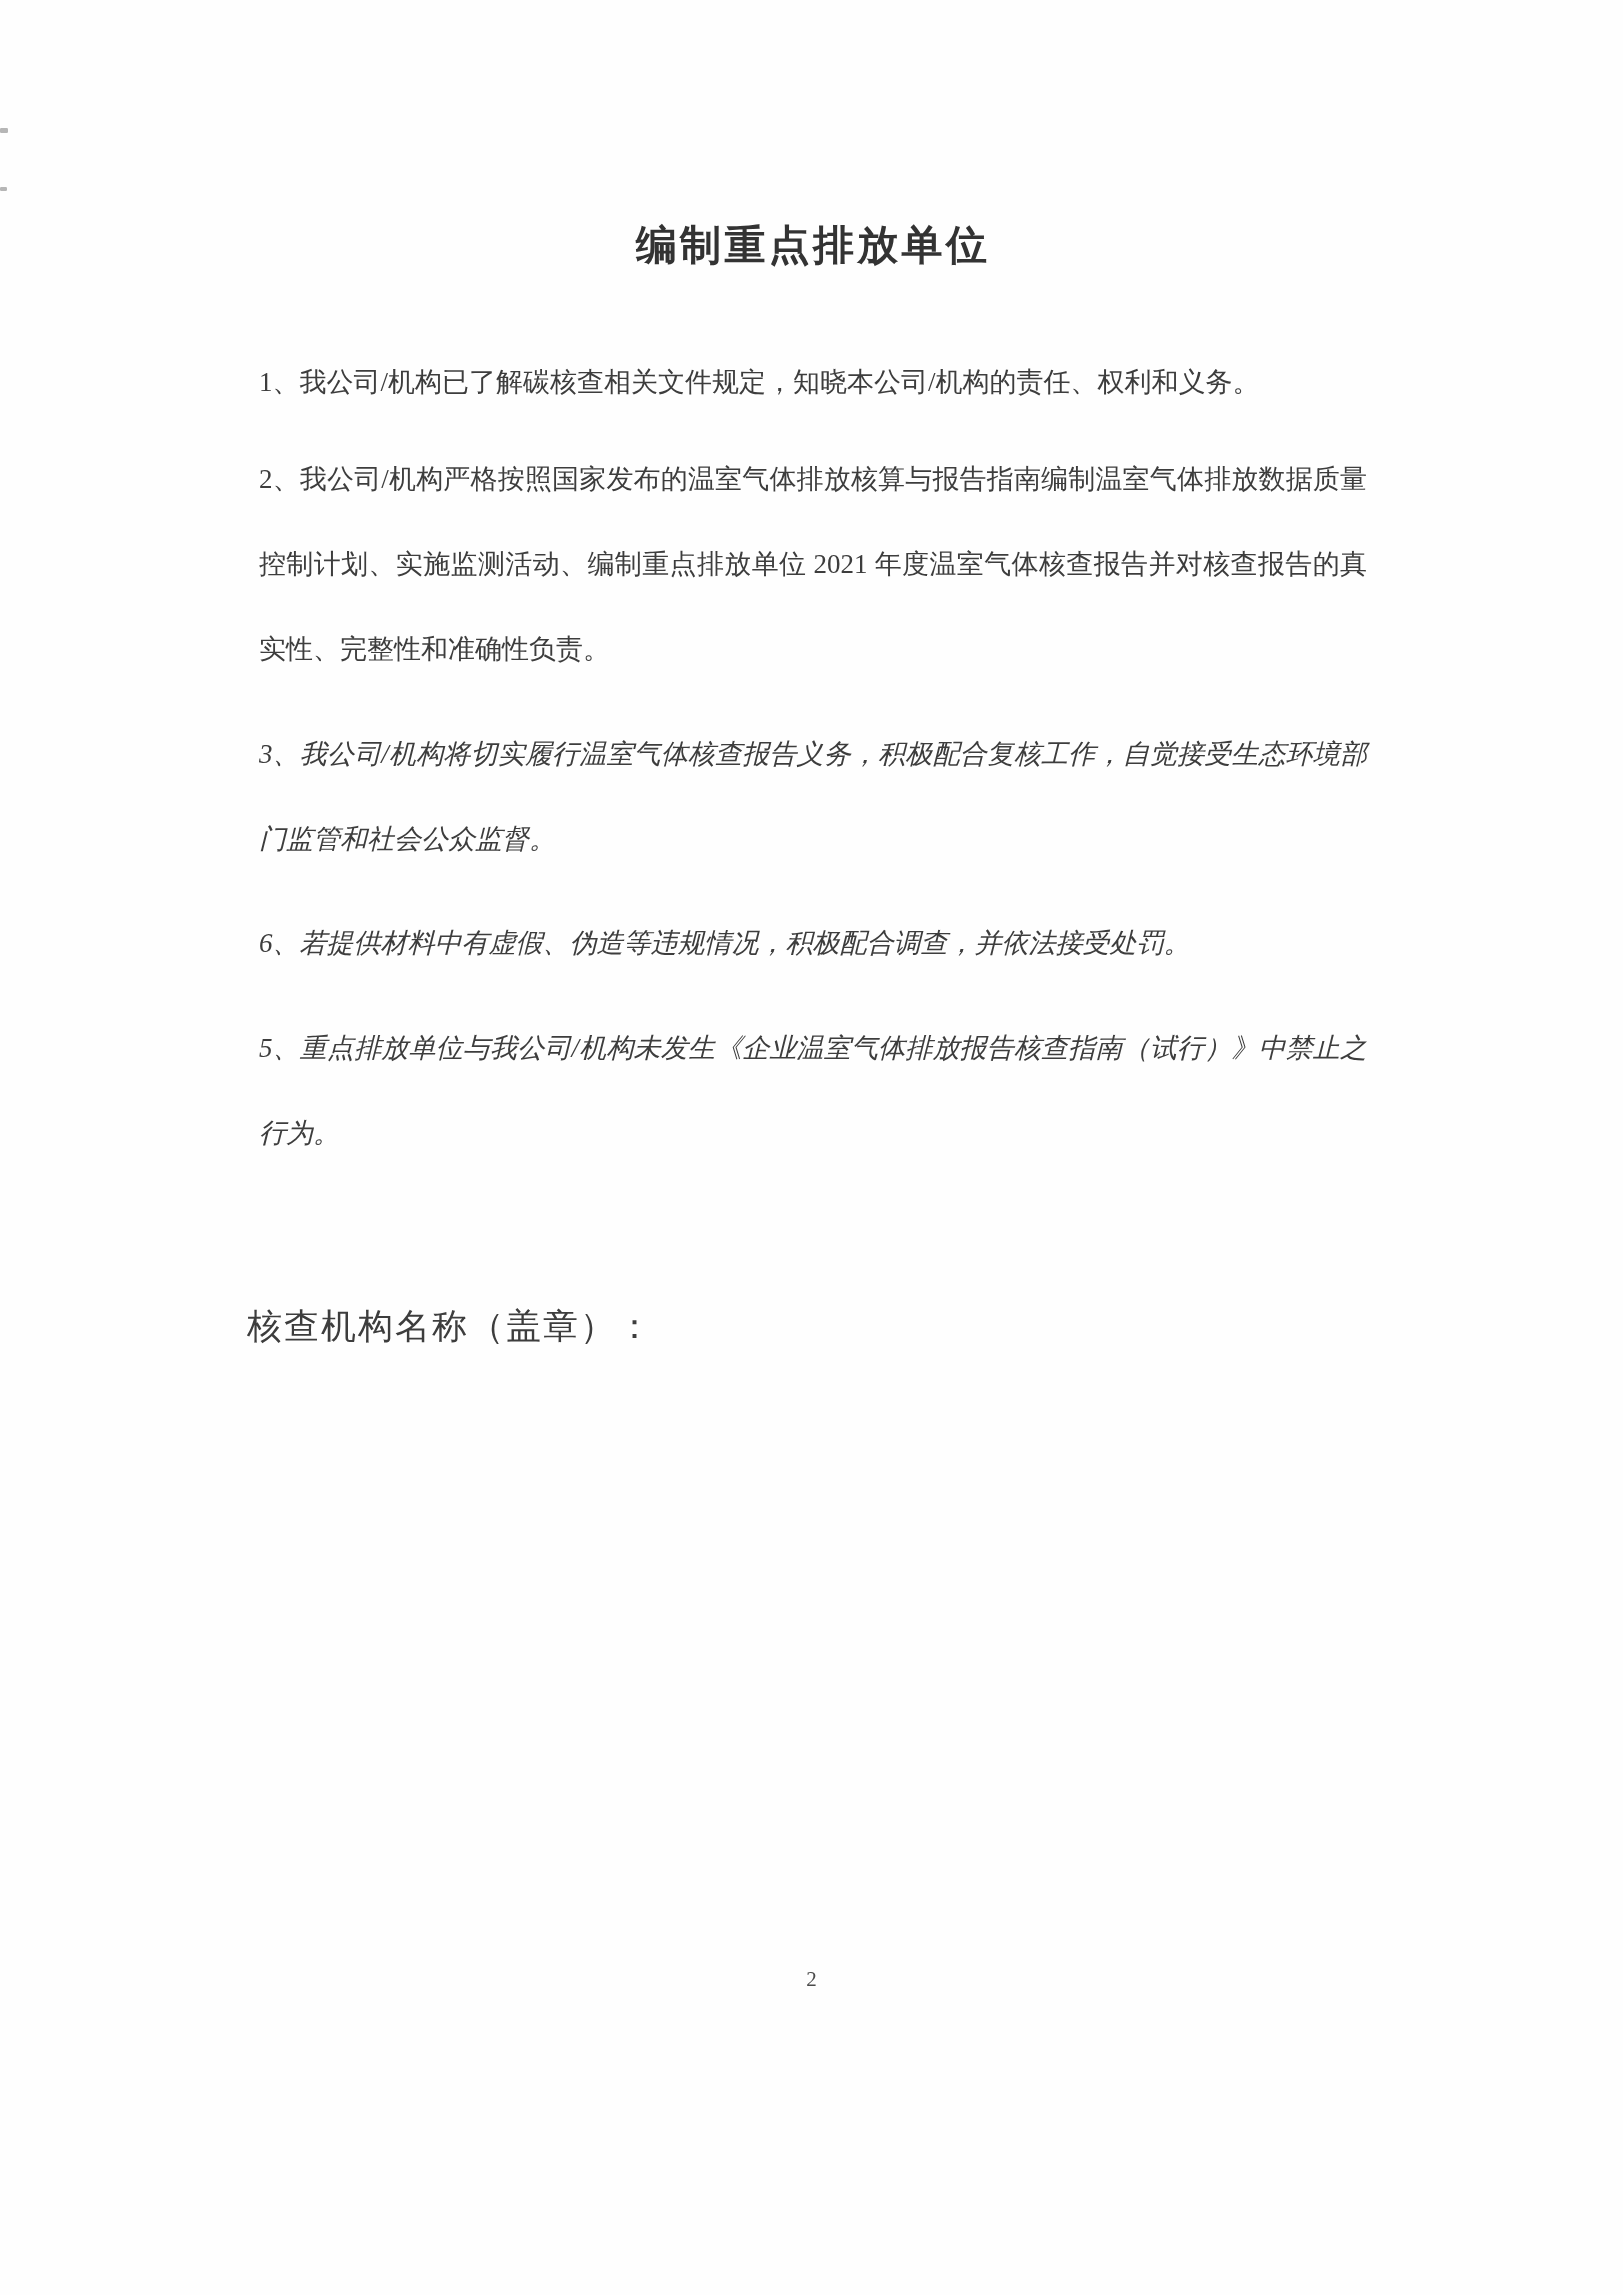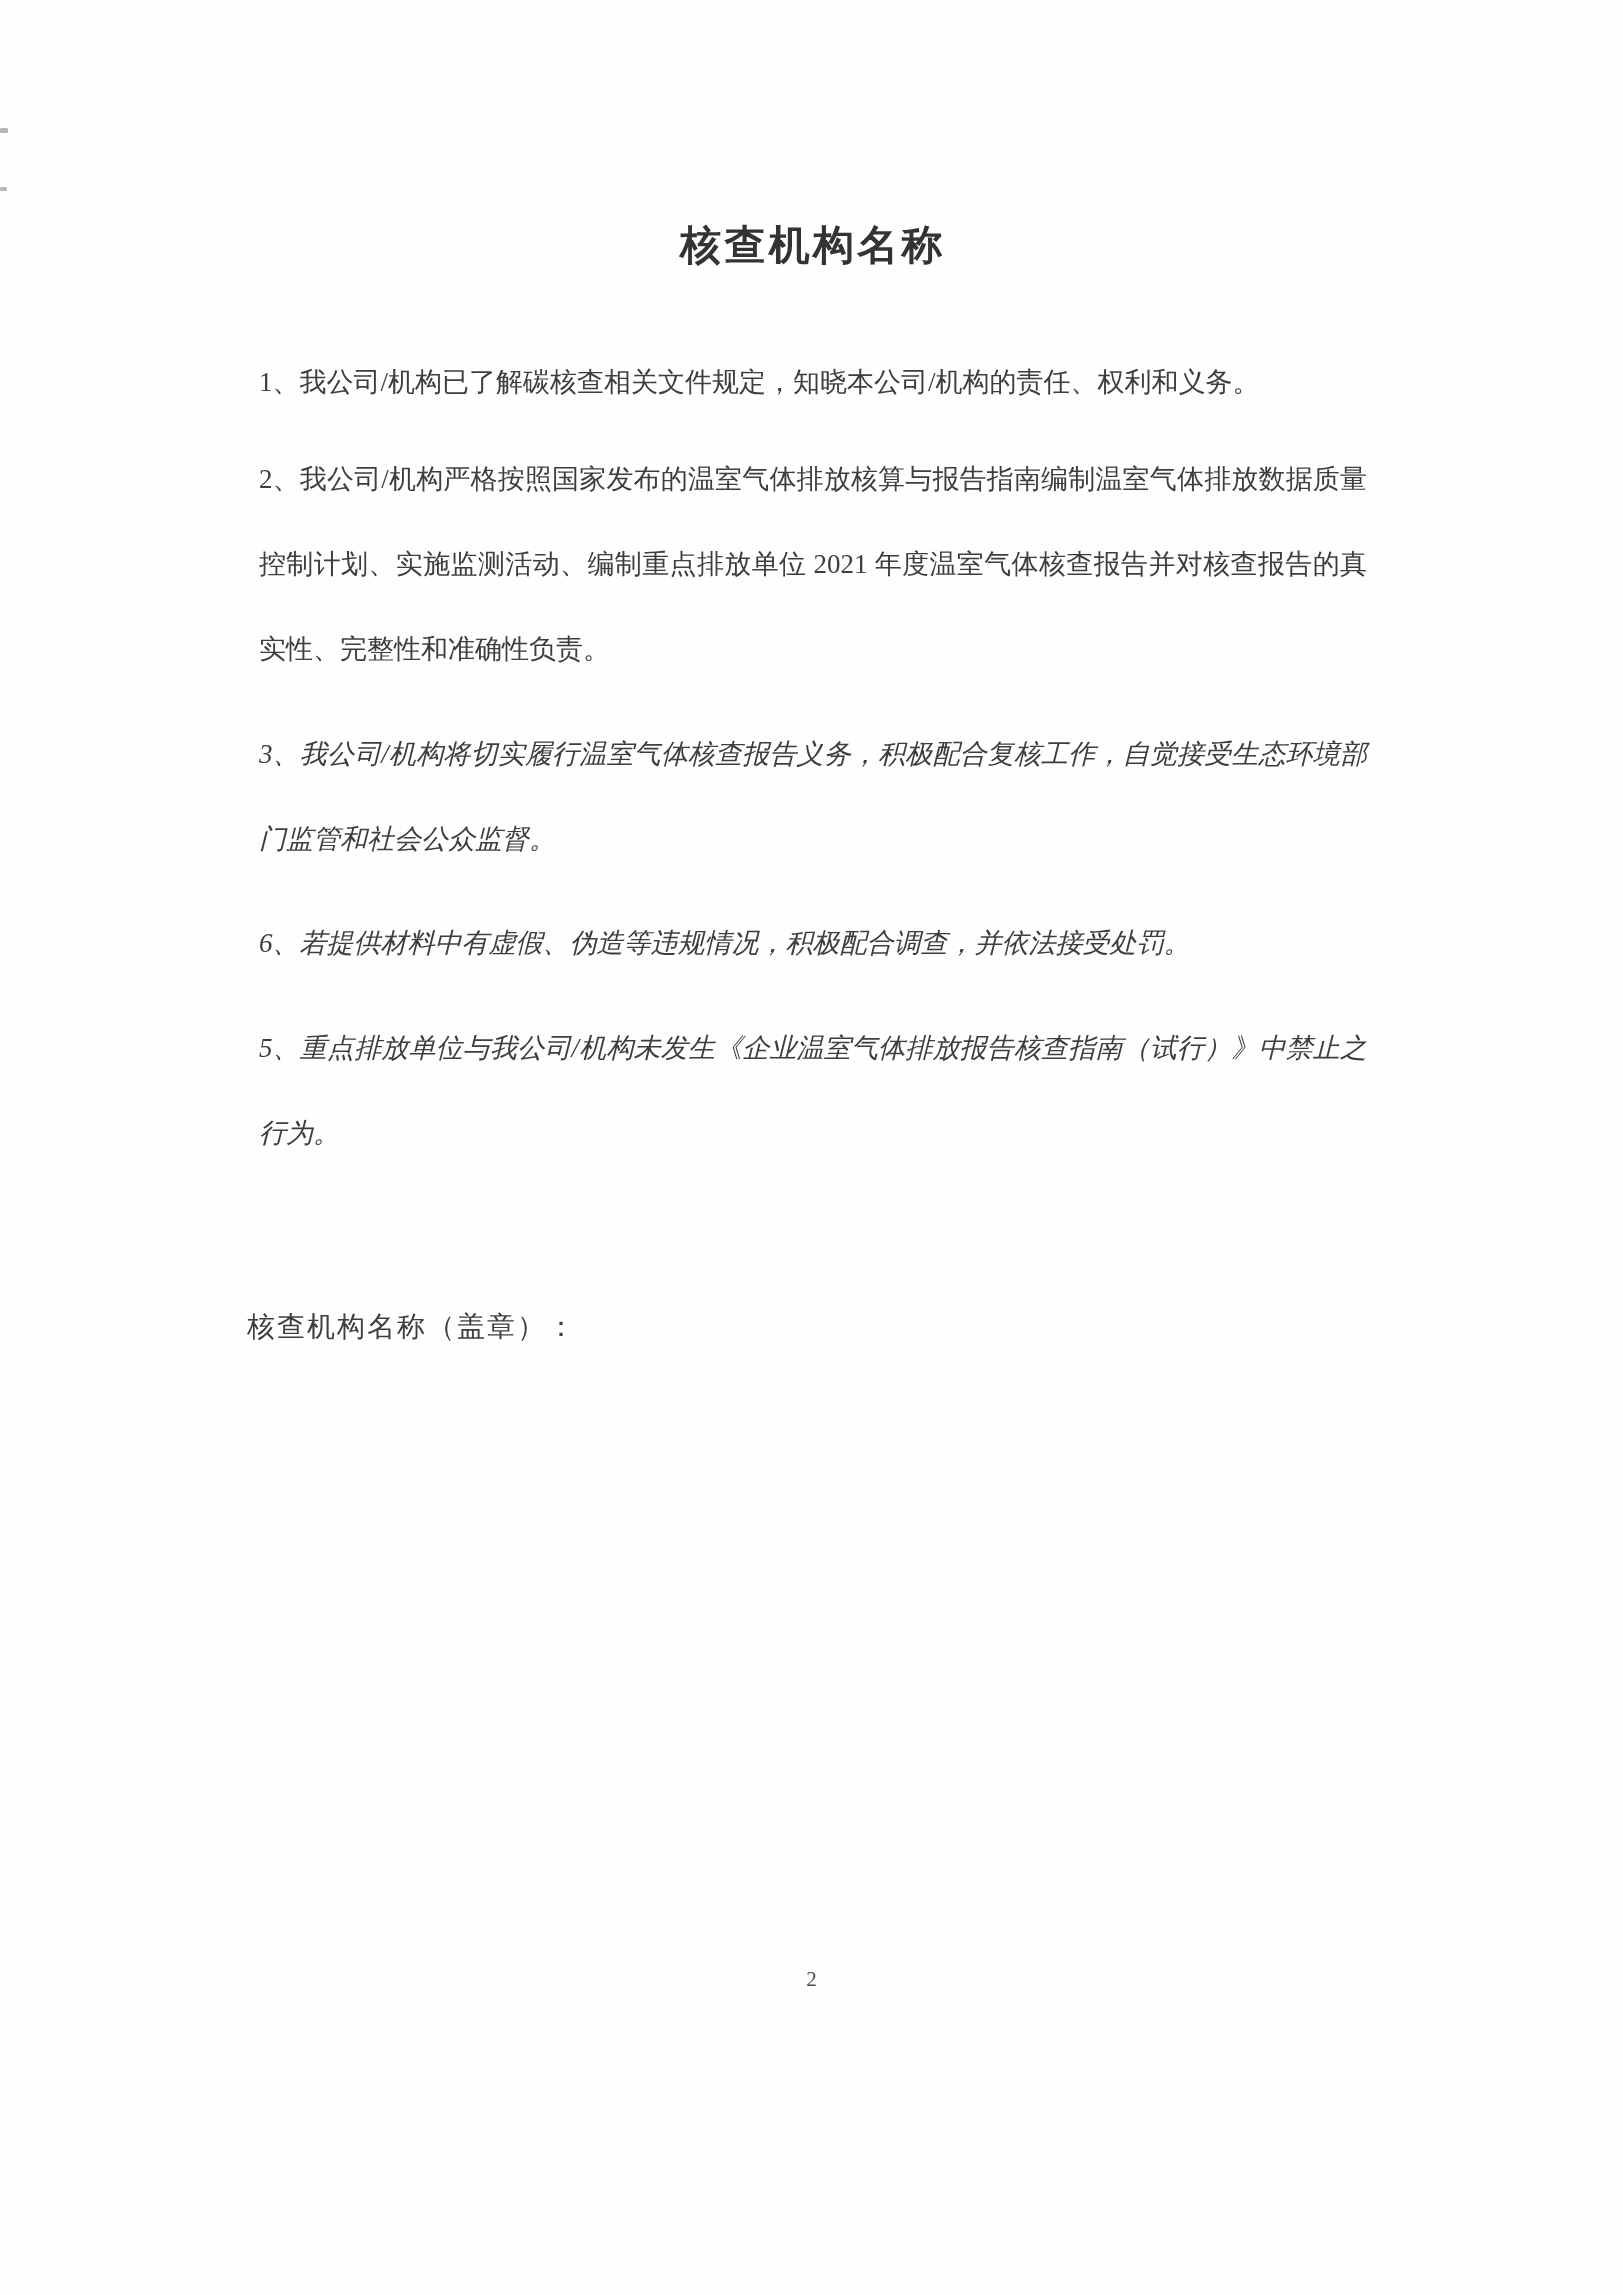--- a/index.html
+++ b/index.html
@@ -29,21 +29,21 @@
   }
   p.para {
     font-size: 27px;
     line-height: 85px;
     text-align: justify;
     margin: 12px;
     word-break: break-all;
   }
   p.gap { margin-top: 19.6px; font-style: italic; }
   p.label {
-    font-size: 28px;
+    font-size: 35px;
     line-height: 85px;
     margin: 108px 0 0 0;
     letter-spacing: 2px;
   }
   p.label.signer { margin-top: 75px; }
   p.date-line {
     font-size: 35px;
     line-height: 85px;
     margin: 75px 0 0 0;
     padding-left: 655px;
@@ -67,21 +67,21 @@
   .artifact.a1 { left: 0; top: 128px; width: 7.9px; height: 4.6px; }
   .artifact.a2 { left: 0; top: 187px; width: 6.5px; height: 3.9px; }
 </style>
 </head>
 <body>
 
 <div class="artifact a1"></div>
 <div class="artifact a2"></div>
 
 <div class="page">
-  <h1 class="doc-title">核查机构名称</h1>
+  <h1 class="doc-title">编制重点排放单位</h1>
 
   <p class="para">1、我公司/机构已了解碳核查相关文件规定，知晓本公司/机构的责任、权利和义务。</p>
 
   <p class="para">2、我公司/机构严格按照国家发布的温室气体排放核算与报告指南编制温室气体排放数据质量控制计划、实施监测活动、编制重点排放单位 2021 年度温室气体核查报告并对核查报告的真实性、完整性和准确性负责。</p>
 
   <p class="para gap">3、我公司/机构将切实履行温室气体核查报告义务，积极配合复核工作，自觉接受生态环境部门监管和社会公众监督。</p>
 
   <p class="para gap">6、若提供材料中有虚假、伪造等违规情况，积极配合调查，并依法接受处罚。</p>
 
   <p class="para gap">5、重点排放单位与我公司/机构未发生《企业温室气体排放报告核查指南（试行）》中禁止之行为。</p>

